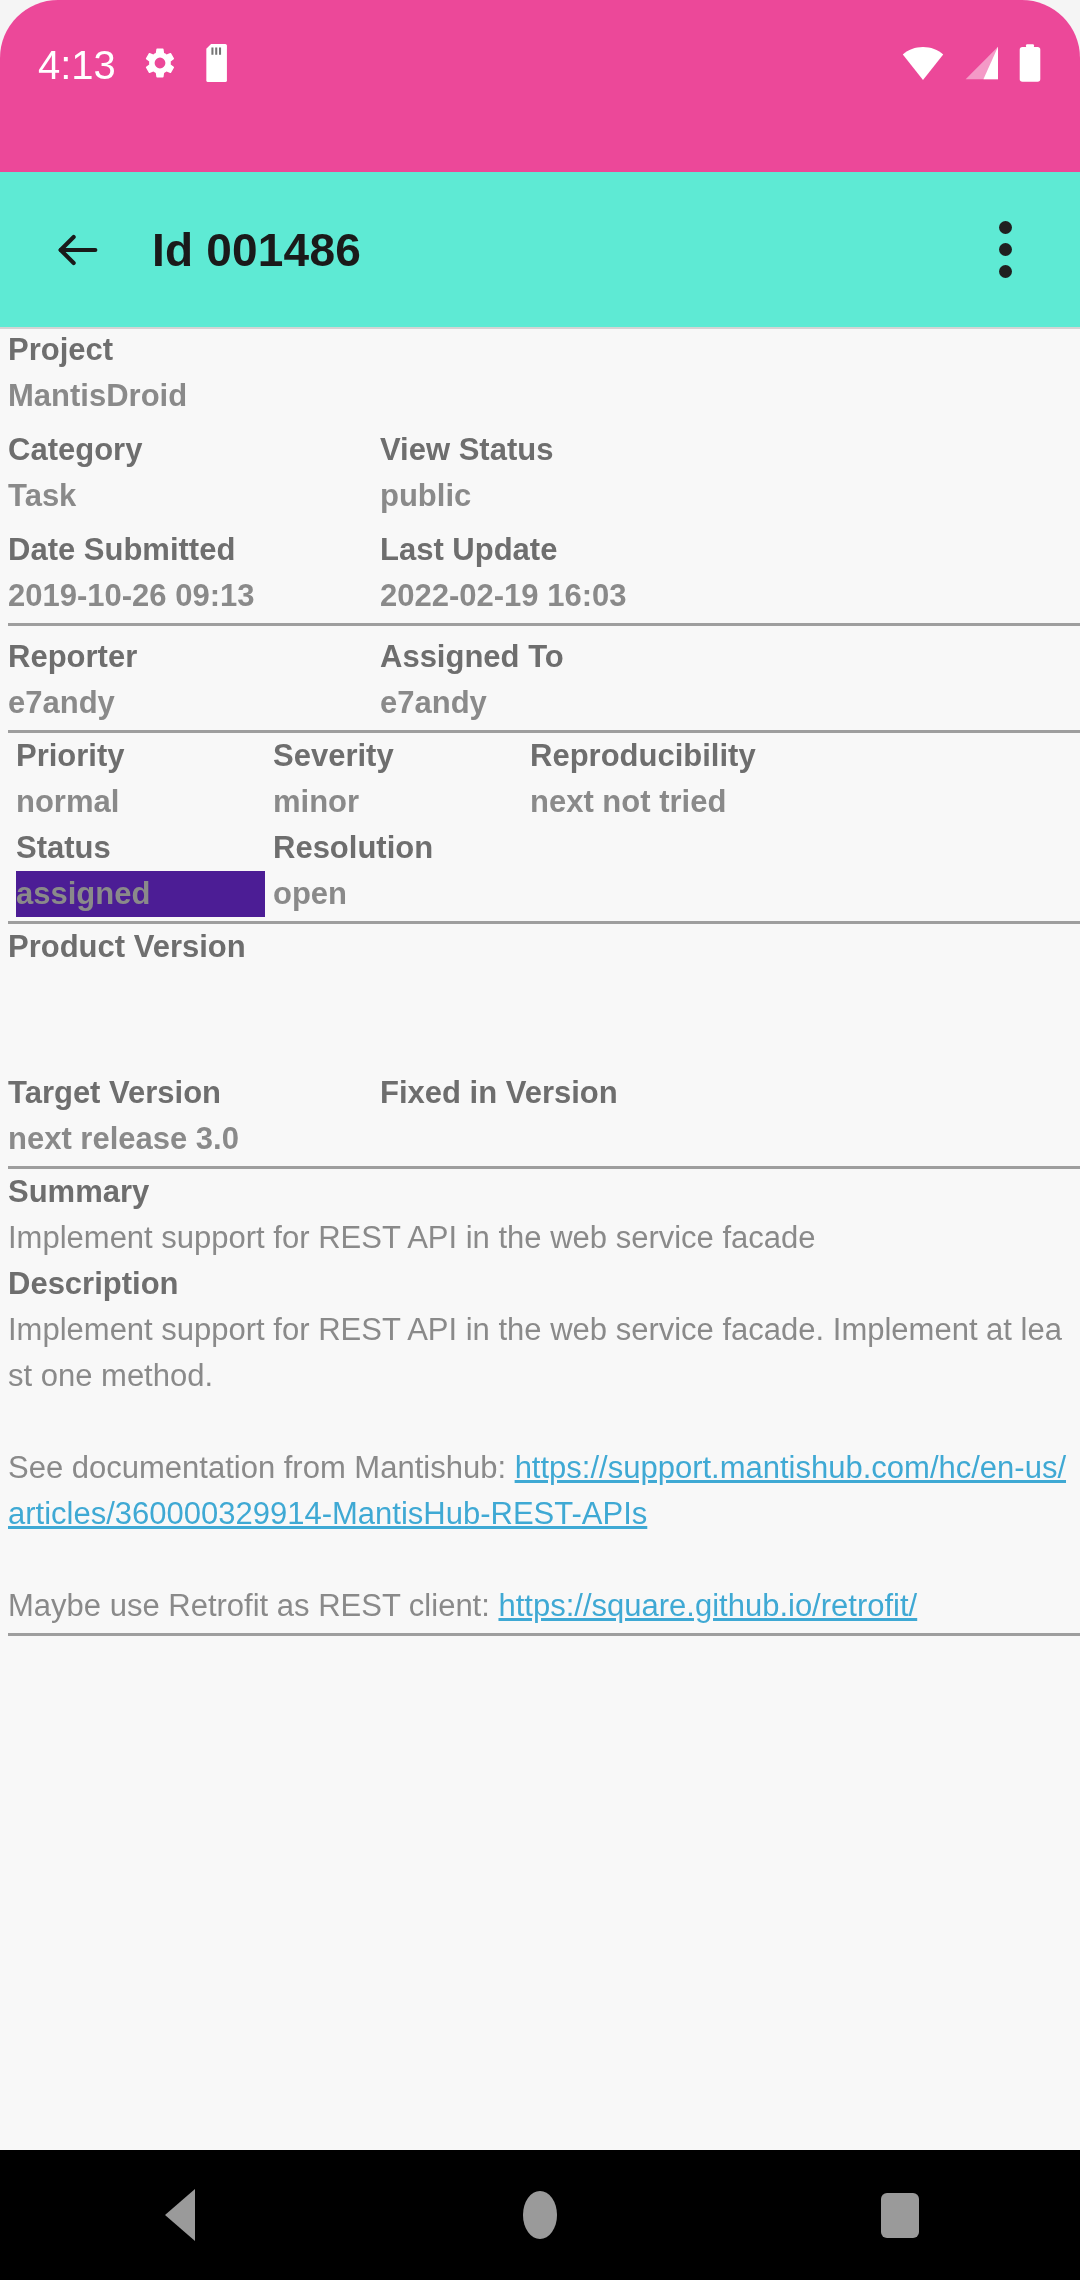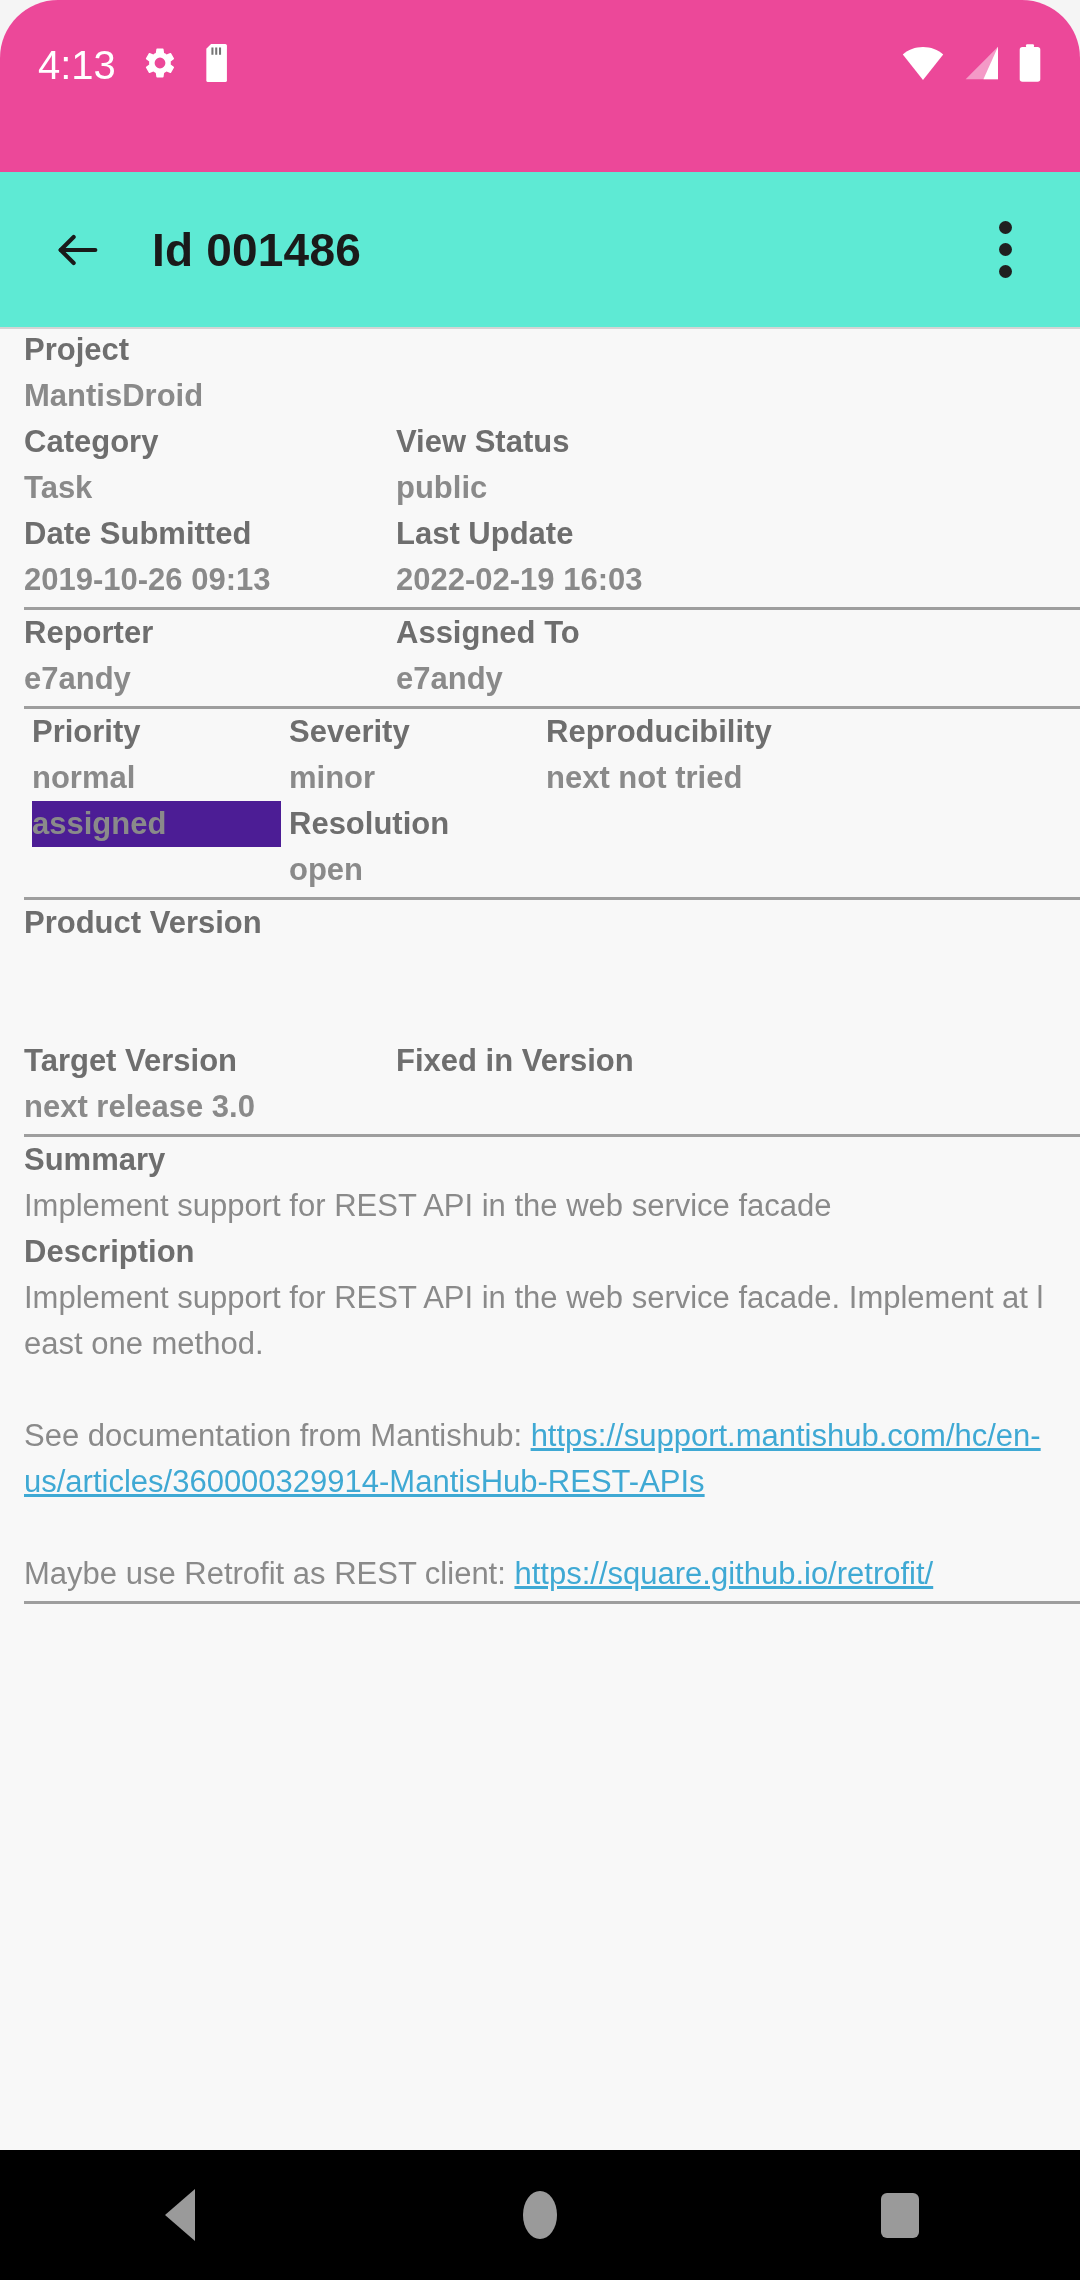--- a/index.html
+++ b/index.html
@@ -59,42 +59,42 @@
     display: flex; flex-direction: column; align-items: center; justify-content: center;
     gap: 9px; background: none; border: none; cursor: pointer;
   }
   .dot { width: 13px; height: 13px; border-radius: 50%; background: #202020; }
 
   
   #content {
     position: absolute; top: 327px; left: 0;
     width: 1080px; height: 1823px;
     background: #f8f8f8;
-    padding: 0 20px;
+    padding: 0 4px;
   }
   .topline {
     position: absolute; top: 0; left: 0; width: 1080px; height: 2px;
     background: #d4d4d4;
   }
   .grp { padding: 0 4px; }
   .hr {
     height: 3px; background: #9e9e9e; margin: 4px 0 0 0; width: 1074px;
   }
   .row { display: flex; width: 100%; }
   .cell { padding: 0; }
   .lbl {
     font-size: 31px; font-weight: 700; color: #6e6e6e;
     line-height: 46px; white-space: nowrap;
   }
   .val {
     font-size: 31px; font-weight: 700; color: #8a8a8a;
     line-height: 46px; white-space: nowrap; min-height: 46px;
   }
   .val.hl { background: #4c1d95; display: inline-block; }
-  .c2 { width: 372px; }
+  .c2 { width: 372px; margin-top: 8px; }
   .c3 { width: 249px; margin-left: 8px; }
   .full { width: 100%; }
   .wrapv {
     font-size: 31px; font-weight: 400; color: #8a8a8a;
     line-height: 46px; white-space: normal; word-break: break-all;
   }
   a.link {
     color: #3fa9d4; text-decoration: underline; word-break: break-all;
   }
   .spacer { height: 46px; }
@@ -242,20 +242,21 @@
           <div class="lbl">Severity</div>
           <div class="val">minor</div>
         </div>
         <div class="cell c3">
           <div class="lbl">Reproducibility</div>
           <div class="val">next not tried</div>
         </div>
       </div>
       <div class="row">
         <div class="cell c3 hlwrap">
+          <div class="lbl">Status</div>
           <div class="val hl" style="width:249px">assigned</div>
         </div>
         <div class="cell c3">
           <div class="lbl">Resolution</div>
           <div class="val">open</div>
         </div>
       </div>
       <div class="hr"></div>
     </div>
 

